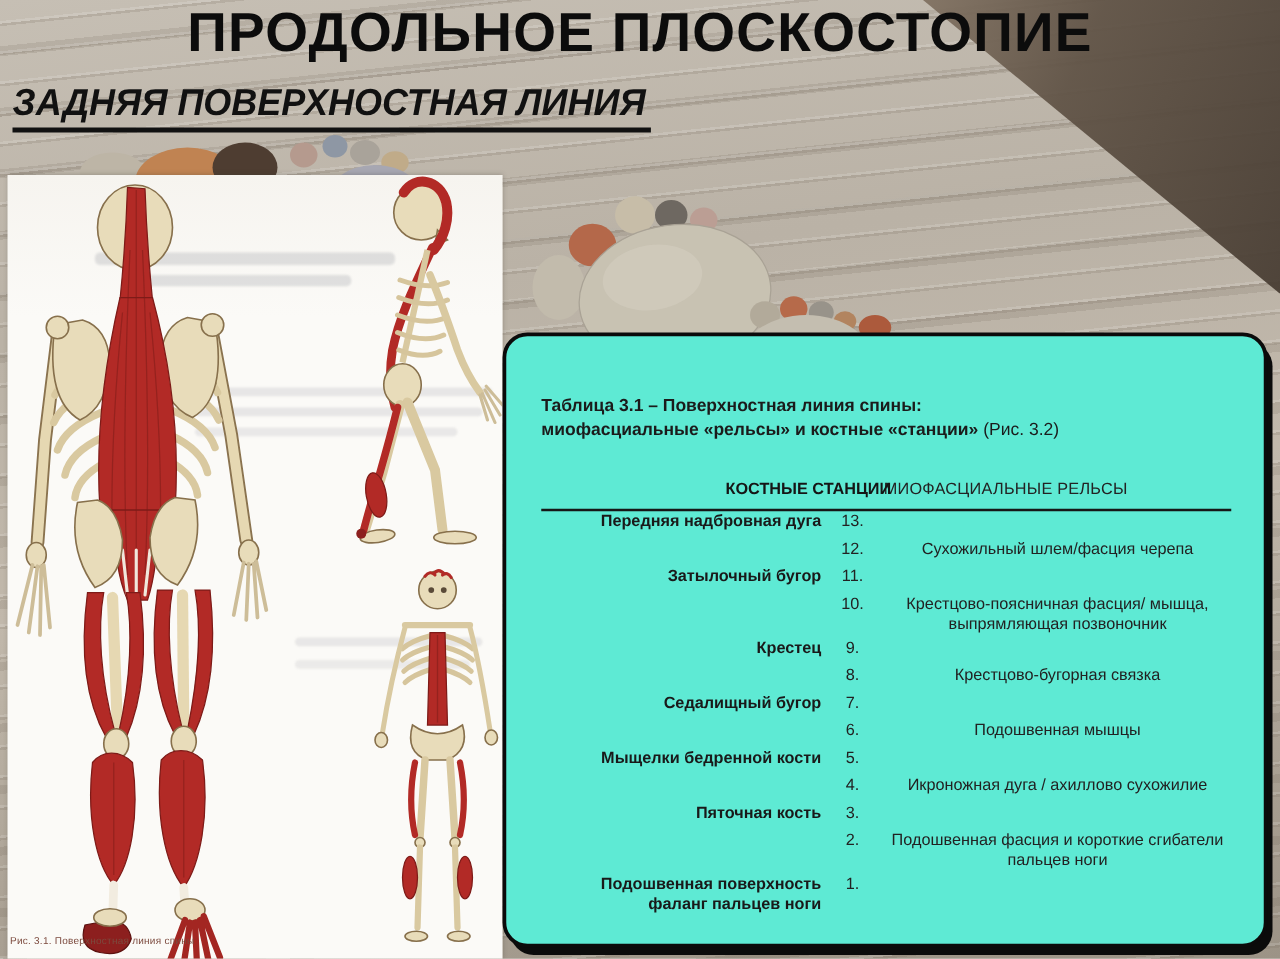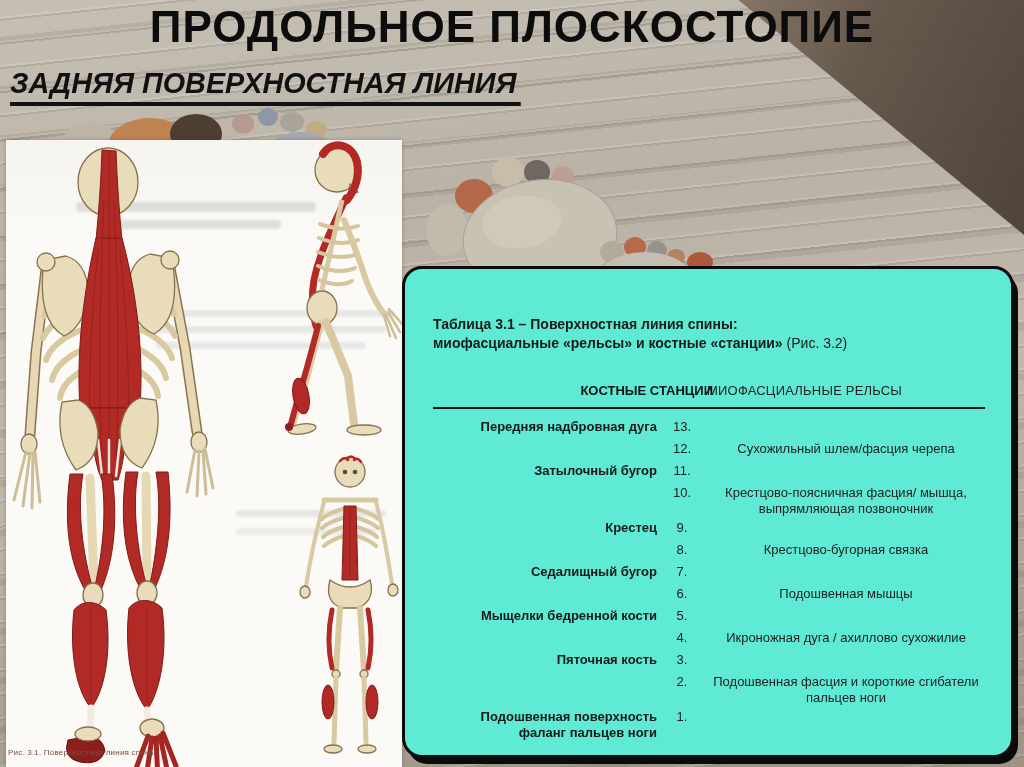--- a/index.html
+++ b/index.html
@@ -43,21 +43,21 @@
     background:#5eead4;border:3px solid #0b0b0b;border-radius:20px;box-sizing:border-box;
     box-shadow:5px 7px 0 -1px #0b0b0b;
     padding:46px 26px 0 28px;color:#151515;
   }
   .tbl-title{font-size:14px;font-weight:bold;line-height:19px;color:#1b1b1b;}
   .tbl-title .normal{font-weight:normal;}
   .tbl-head{display:grid;grid-template-columns:224px 26px 1fr;column-gap:12px;margin-top:30px;font-size:13px;}
   .tbl-head .h-st{grid-column:1 / span 2;font-weight:bold;text-align:right;padding-right:4px;transform:translateX(22px);}
   .tbl-head .h-rl{grid-column:3;font-weight:normal;color:#232323;letter-spacing:.2px;}
   .rule{border:none;border-top:2px solid #161616;margin:9px 0 0 0;}
-  .rows{margin-top:10px;}
+  .rows{}
   .t-row{display:grid;grid-template-columns:224px 26px 1fr;column-gap:12px;min-height:19px;margin-bottom:3px;font-size:13px;line-height:16px;}
   .t-row .station{font-weight:bold;text-align:right;color:#191919;}
   .t-row .num{text-align:center;color:#222;}
   .t-row .rail{color:#222;text-align:center;}
   
   .bone{fill:#e8dcba;stroke:#87704c;stroke-width:1.3;}
   .boneln{stroke:#d9c9a0;stroke-width:6;fill:none;stroke-linecap:round;}
   .bonethin{stroke:#d6c59c;stroke-width:4;fill:none;stroke-linecap:round;}
   .red{fill:#b22a26;stroke:#7e1b18;stroke-width:1;}
   .redln{stroke:#b22a26;fill:none;stroke-linecap:round;}

